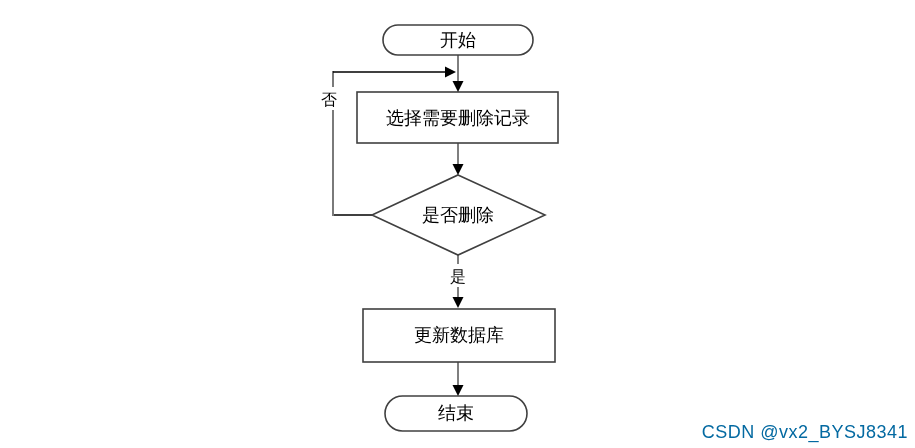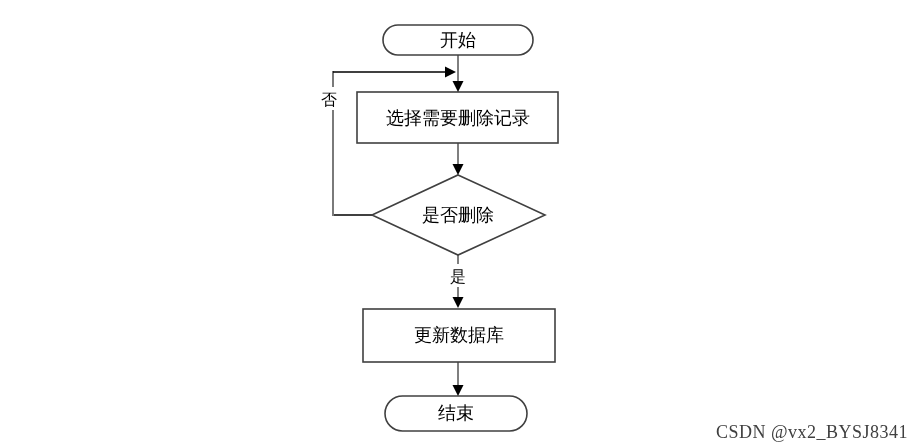--- a/index.html
+++ b/index.html
@@ -59,23 +59,23 @@
     text-anchor: middle;
   }
   .label-mask {
     fill: #ffffff;
     stroke: none;
   }
   .watermark {
     position: absolute;
     top: 422px;
     right: 7px;
-    font-family: Liberation Serif, serif;
+    font-family: Liberation Sans, sans-serif;
     font-size: 18px;
-    color: #404040;
+    color: #0369a1;
     letter-spacing: 0.5px;
     user-select: none;
   }
 </style>
 </head>
 <body>
 
 <div class="canvas">
   <svg width="915" height="448" viewBox="0 0 915 448">
 

